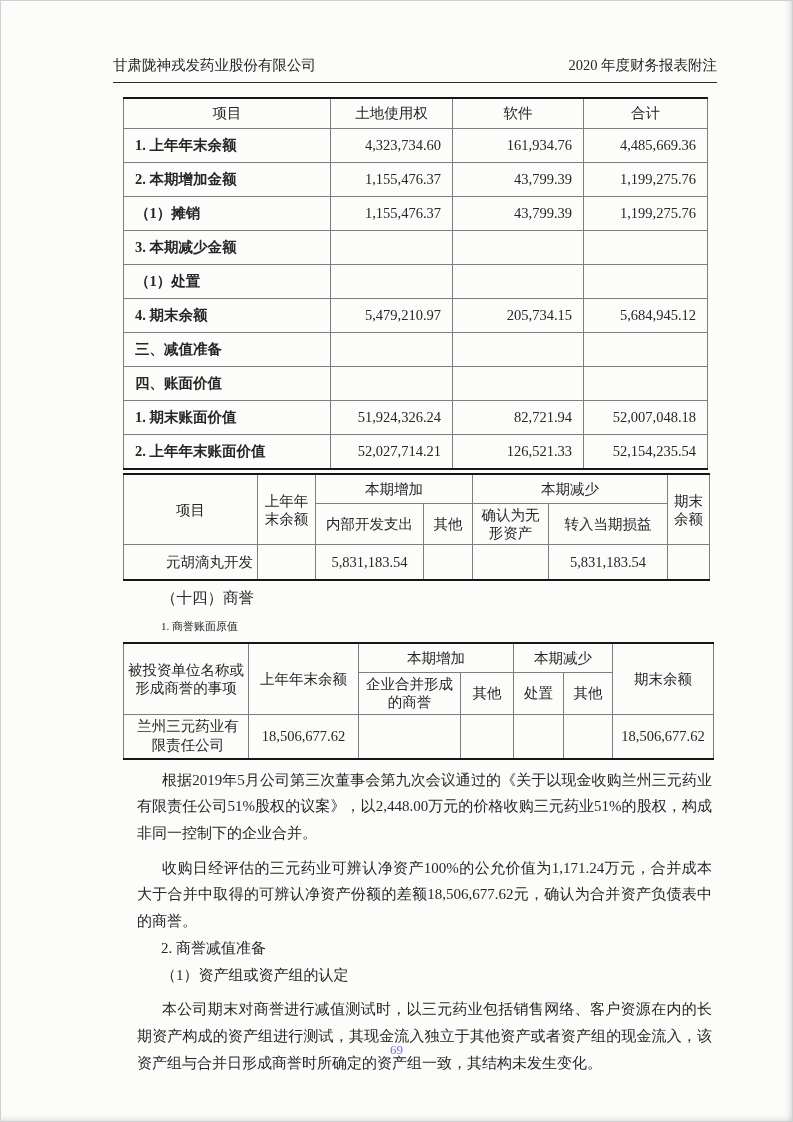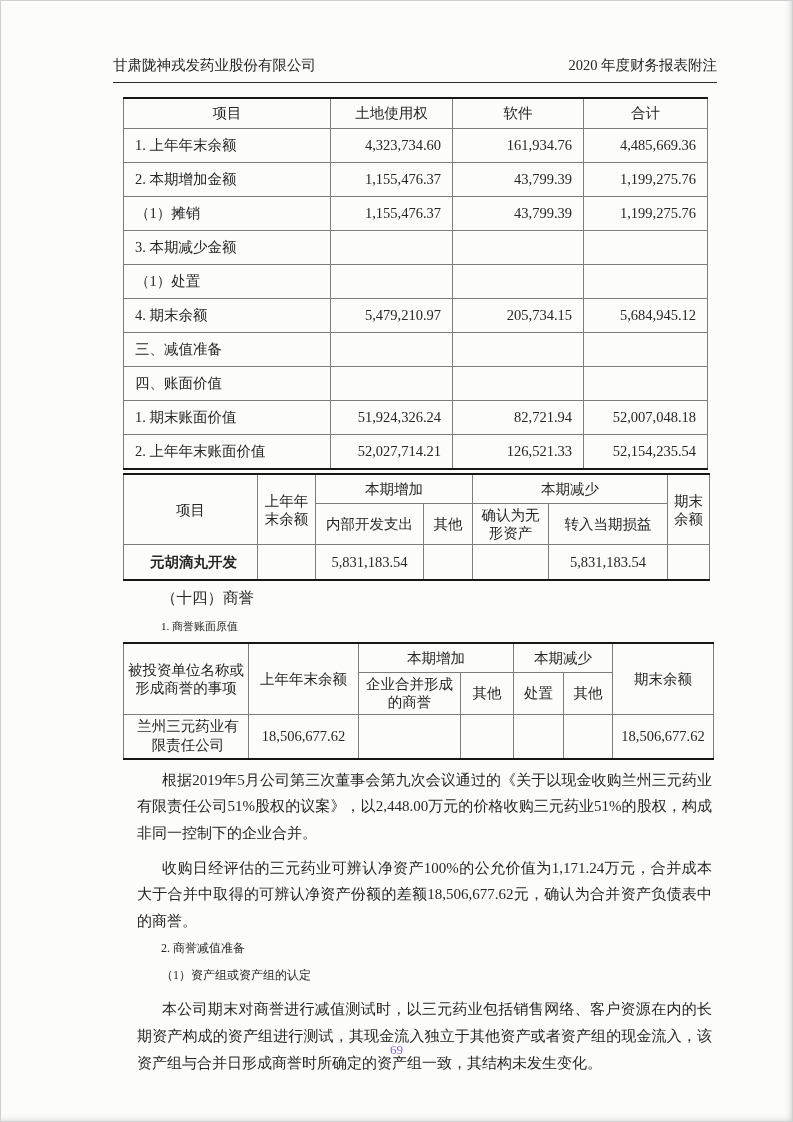--- a/index.html
+++ b/index.html
@@ -24,44 +24,44 @@
     font-size:14.5px;
   }
   
   table{border-collapse:collapse;table-layout:fixed;font-size:14.5px;color:#262626;}
   th,td{border:1px solid #7d7d7d;font-weight:normal;padding:2px 4px;line-height:1.25;overflow:hidden;}
   thead th{text-align:center;}
   
   .t1{width:584px;margin:14px 0 0 10px;border-top:2.5px solid #161616;border-bottom:2.5px solid #161616;}
   .t1 th{height:25px;}
   .t1 td{height:29px;}
-  .t1 td.lbl{text-align:left;padding-left:11px;}
+  .t1 td.lbl{text-align:left;padding-left:11px;font-weight:bold;}
   .t1 td.num{text-align:right;padding-right:11px;}
   
   .t2{width:586px;margin:3px 0 0 10px;border-top:2.5px solid #161616;border-bottom:2.5px solid #161616;}
   .t2 thead tr.grp th{height:24px;}
   .t2 thead tr.sub th{height:32px;}
   .t2 td{height:30px;text-align:center;}
-  .t2 td.item{text-align:center;padding-left:10px;font-weight:bold;}
+  .t2 td.item{text-align:right;padding-left:10px;}
   
   .t3{width:590px;margin:3px 0 0 10px;border-top:2.5px solid #161616;border-bottom:2.5px solid #161616;}
   .t3 thead tr.grp th{height:24px;}
   .t3 thead tr.sub th{height:34px;}
   .t3 td{height:38px;text-align:center;}
   .t3 td.item{text-align:center;padding-left:8px;line-height:1.35;margin-top:14px;}
   
   .sec-heading{margin:6px 0 0 48px;font-size:15.5px;line-height:22px;}
   .sub-heading{margin:4px 0 0 48px;font-size:11px;line-height:26px;}
   .para{
     margin:8px 0 0 24px;width:575px;
     font-size:15px;line-height:26.7px;
     text-align:justify;text-indent:25px;
   }
   .para-block{margin-top:7px;}
-  .rhythm-heading{margin-left:48px;font-size:12px;line-height:26.7px;}
+  .rhythm-heading{margin-left:48px;font-size:15px;line-height:26.7px;}
   
   .page-footer{
     position:absolute;left:0;top:1042px;width:100%;
     text-align:center;font-size:13px;color:#8b5cf6;
   }
 </style>
 </head>
 <body>
 
 <div class="page">

